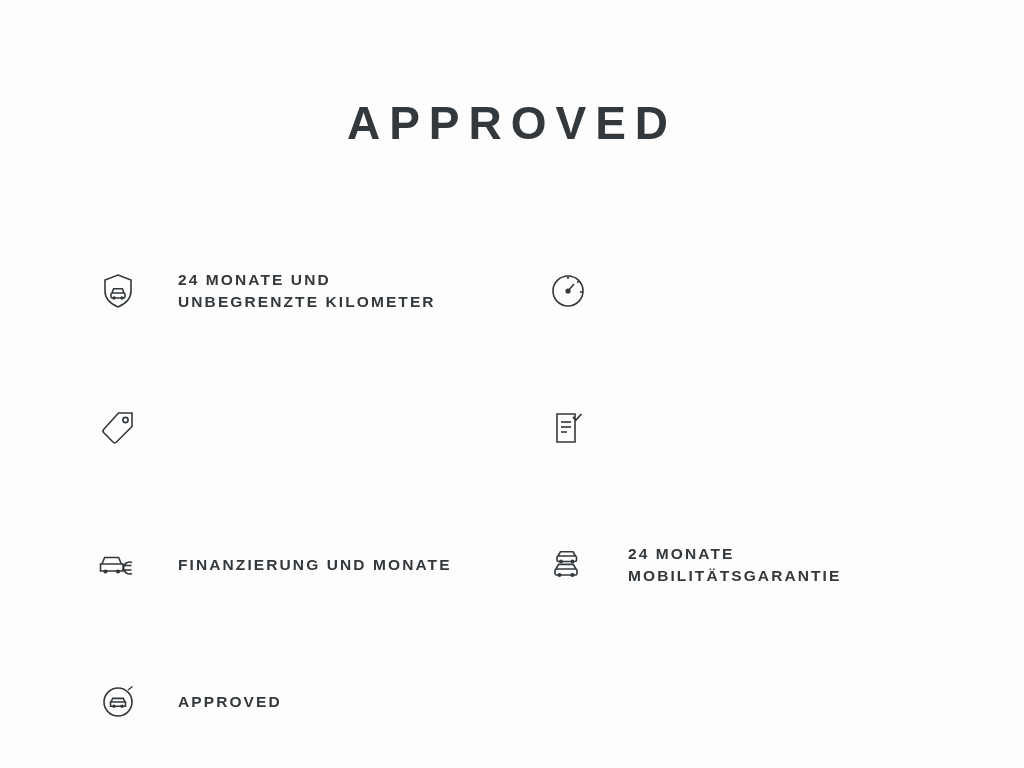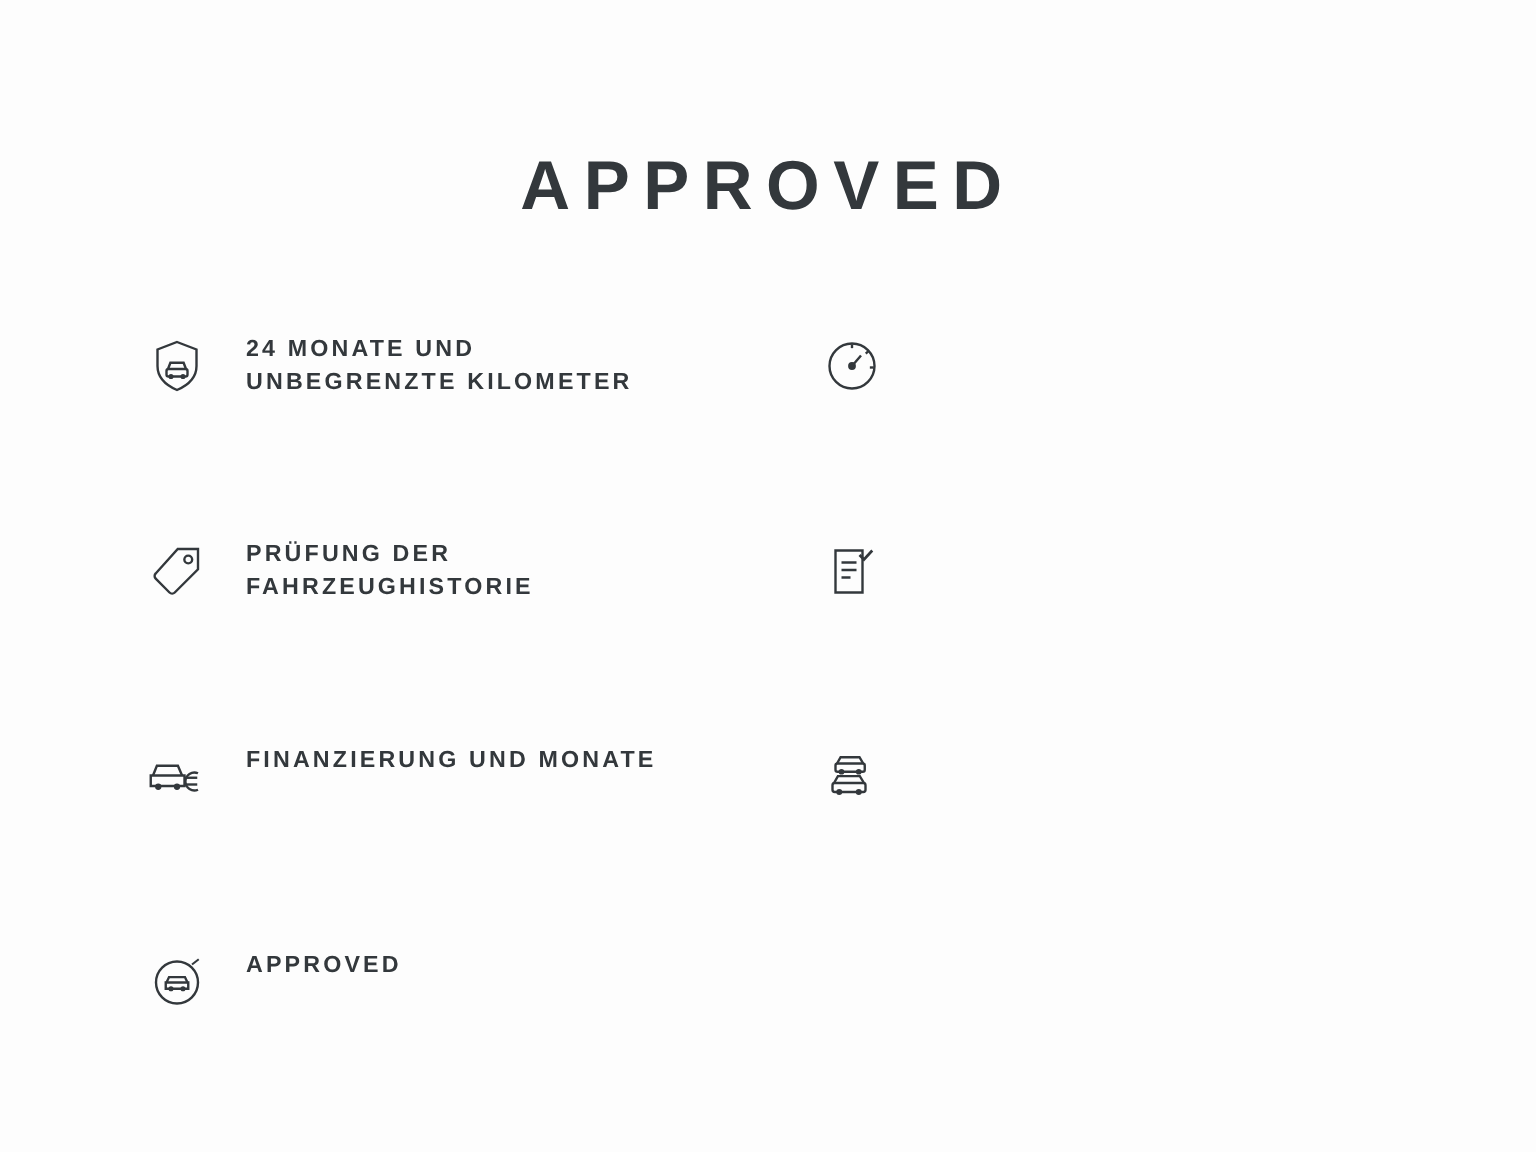--- a/index.html
+++ b/index.html
@@ -35,22 +35,22 @@
     position: absolute;
     top: 222px;
     left: 96px;
     width: 880px;
     display: grid;
     grid-template-columns: 450px 430px;
     grid-template-rows: 137px 137px 137px 137px;
   }
   .feature {
     display: flex;
-    align-items: flex-start;
-    gap: 24px;
+    align-items: center;
+    gap: 38px;
   }
   .feature .icon {
     flex: 0 0 44px;
     width: 44px;
     height: 44px;
     display: flex;
     align-items: center;
     justify-content: center;
     color: #33383c;
   }
@@ -102,22 +102,20 @@
       </span>
     </div>
 
     <div class="feature">
       <span class="icon">
         <svg width="40" height="40" viewBox="0 0 40 40" fill="none" stroke="#33383c" stroke-width="1.6">
           <path d="M20.5 5 H34 V18.5 L18.5 34 a2.5 2.5 0 0 1-3.5 0 L5.8 24.8 a2.5 2.5 0 0 1 0-3.5 Z"></path>
           <circle cx="27.5" cy="12" r="2.6"></circle>
         </svg>
       </span>
-      <span class="label">PRÜFUNG DER
-FAHRZEUGHISTORIE</span>
     </div>
 
     <div class="feature">
       <span class="icon">
         <svg width="40" height="40" viewBox="0 0 40 40" fill="none" stroke="#33383c" stroke-width="1.6">
           <path d="M9 6 H27 V34 H9 Z"></path>
           <path d="M13 14 H23"></path>
           <path d="M13 19 H23"></path>
           <path d="M13 24 H19"></path>
           <path d="M25 9 l3 3 l5.5-6" stroke-width="1.8"></path>
@@ -147,20 +145,22 @@
           <path d="M12 11 l2.4-4.2 h12.6 L29.5 11"></path>
           <rect x="11" y="11" width="19.5" height="5.5" rx="1.4"></rect>
           <circle cx="15" cy="16.5" r="1.1" fill="#33383c"></circle>
           <circle cx="26.5" cy="16.5" r="1.1" fill="#33383c"></circle>
           <path d="M10 24 l2.6-4.6 h14.6 L30 24"></path>
           <rect x="9" y="24" width="22" height="6" rx="1.5"></rect>
           <circle cx="13.5" cy="30" r="1.2" fill="#33383c"></circle>
           <circle cx="26.5" cy="30" r="1.2" fill="#33383c"></circle>
         </svg>
       </span>
+      <span class="label">24 MONATE
+MOBILITÄTSGARANTIE</span>
     </div>
 
     <div class="feature">
       <span class="icon">
         <svg width="40" height="40" viewBox="0 0 40 40" fill="none" stroke="#33383c" stroke-width="1.6">
           <circle cx="20" cy="20" r="14"></circle>
           <path d="M13 20 l1.7-3.6 h10.6 L27 20"></path>
           <path d="M12.5 20 h15 v4.2 h-15 Z"></path>
           <circle cx="16" cy="24.2" r="0.9" fill="#33383c"></circle>
           <circle cx="24" cy="24.2" r="0.9" fill="#33383c"></circle>

